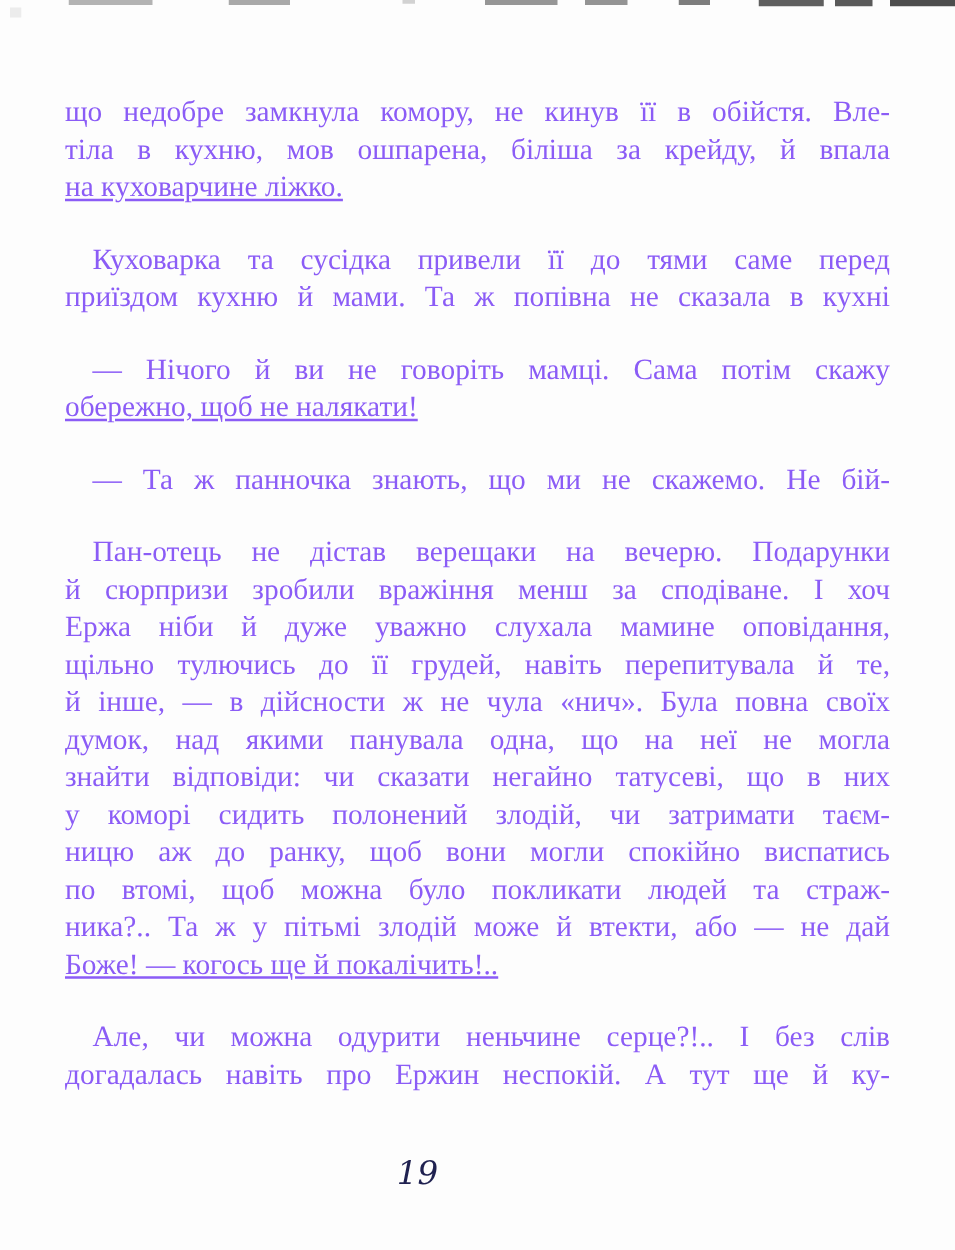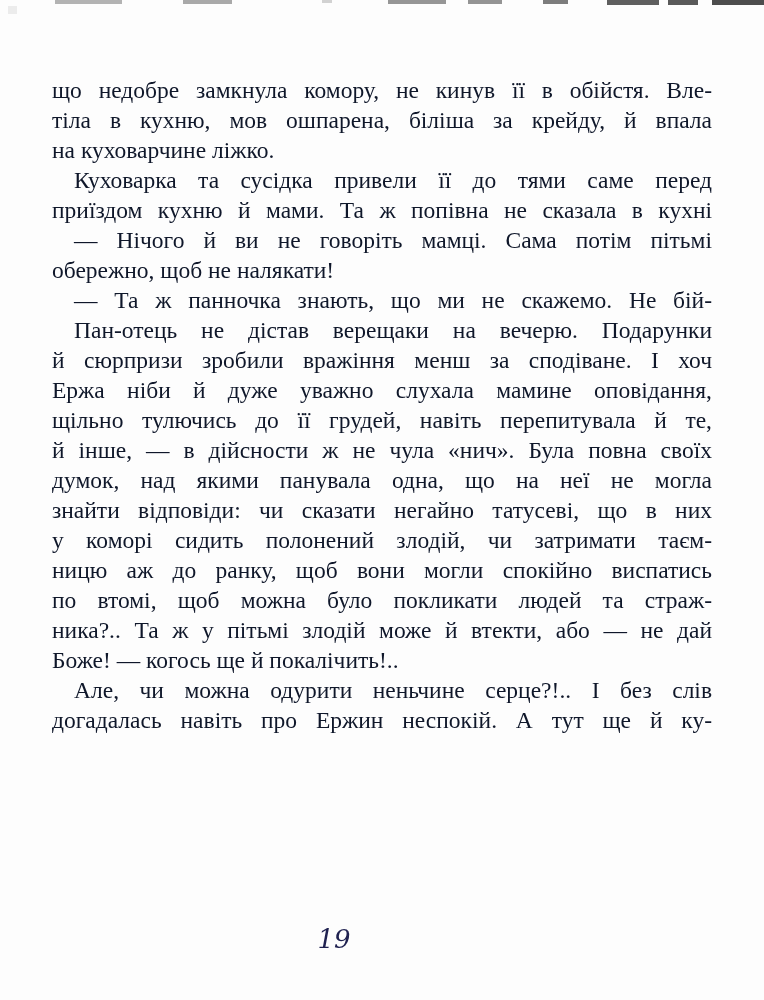--- a/index.html
+++ b/index.html
@@ -49,23 +49,25 @@
     font-size: 23.5px;
     line-height: 30px;
   }
   .para { margin: 0; }
   .line {
     text-align: justify;
     text-align-last: justify;
   }
   .line.last {
     text-align-last: left;
+    text-decoration: underline;
   }
   .para.indent .line:first-child {
     text-indent: 22px;
+    margin-top: 28px;
   }
   .page-number {
     position: absolute;
     top: 924px;
     left: 0;
     width: 726px;
     box-sizing: border-box;
     padding-right: 58px;
     text-align: center;
     font-family: "DejaVu Serif", "Liberation Serif", serif;
@@ -73,32 +75,32 @@
     font-size: 26px;
     line-height: 30px;
   }
 </style>
 </head>
 <body>
 
 <div class="page" style="background: rgb(253, 253, 253);">
   <div class="scan-artifact"></div>
   <div class="corner-speck"></div>
-  <main class="text-block" style="color: #0f172a;">
+  <main class="text-block" style="color: #8b5cf6;">
       <div class="para">
         <div class="line">що недобре замкнула комору, не кинув її в обійстя. Вле-</div>
         <div class="line">тіла в кухню, мов ошпарена, біліша за крейду, й впала</div>
         <div class="line last">на куховарчине ліжко.</div>
       </div>
       <div class="para indent">
         <div class="line">Куховарка та сусідка привели її до тями саме перед</div>
         <div class="line">приїздом кухню й мами. Та ж попівна не сказала в кухні</div>
       </div>
       <div class="para indent">
-        <div class="line">— Нічого й ви не говоріть мамці. Сама потім пітьмі</div>
+        <div class="line">— Нічого й ви не говоріть мамці. Сама потім скажу</div>
         <div class="line last">обережно, щоб не налякати!</div>
       </div>
       <div class="para indent">
         <div class="line">— Та ж панночка знають, що ми не скажемо. Не бій-</div>
       </div>
       <div class="para indent">
         <div class="line">Пан-отець не дістав верещаки на вечерю. Подарунки</div>
         <div class="line">й сюрпризи зробили вражіння менш за сподіване. І хоч</div>
         <div class="line">Ержа ніби й дуже уважно слухала мамине оповідання,</div>
         <div class="line">щільно тулючись до її грудей, навіть перепитувала й те,</div>

